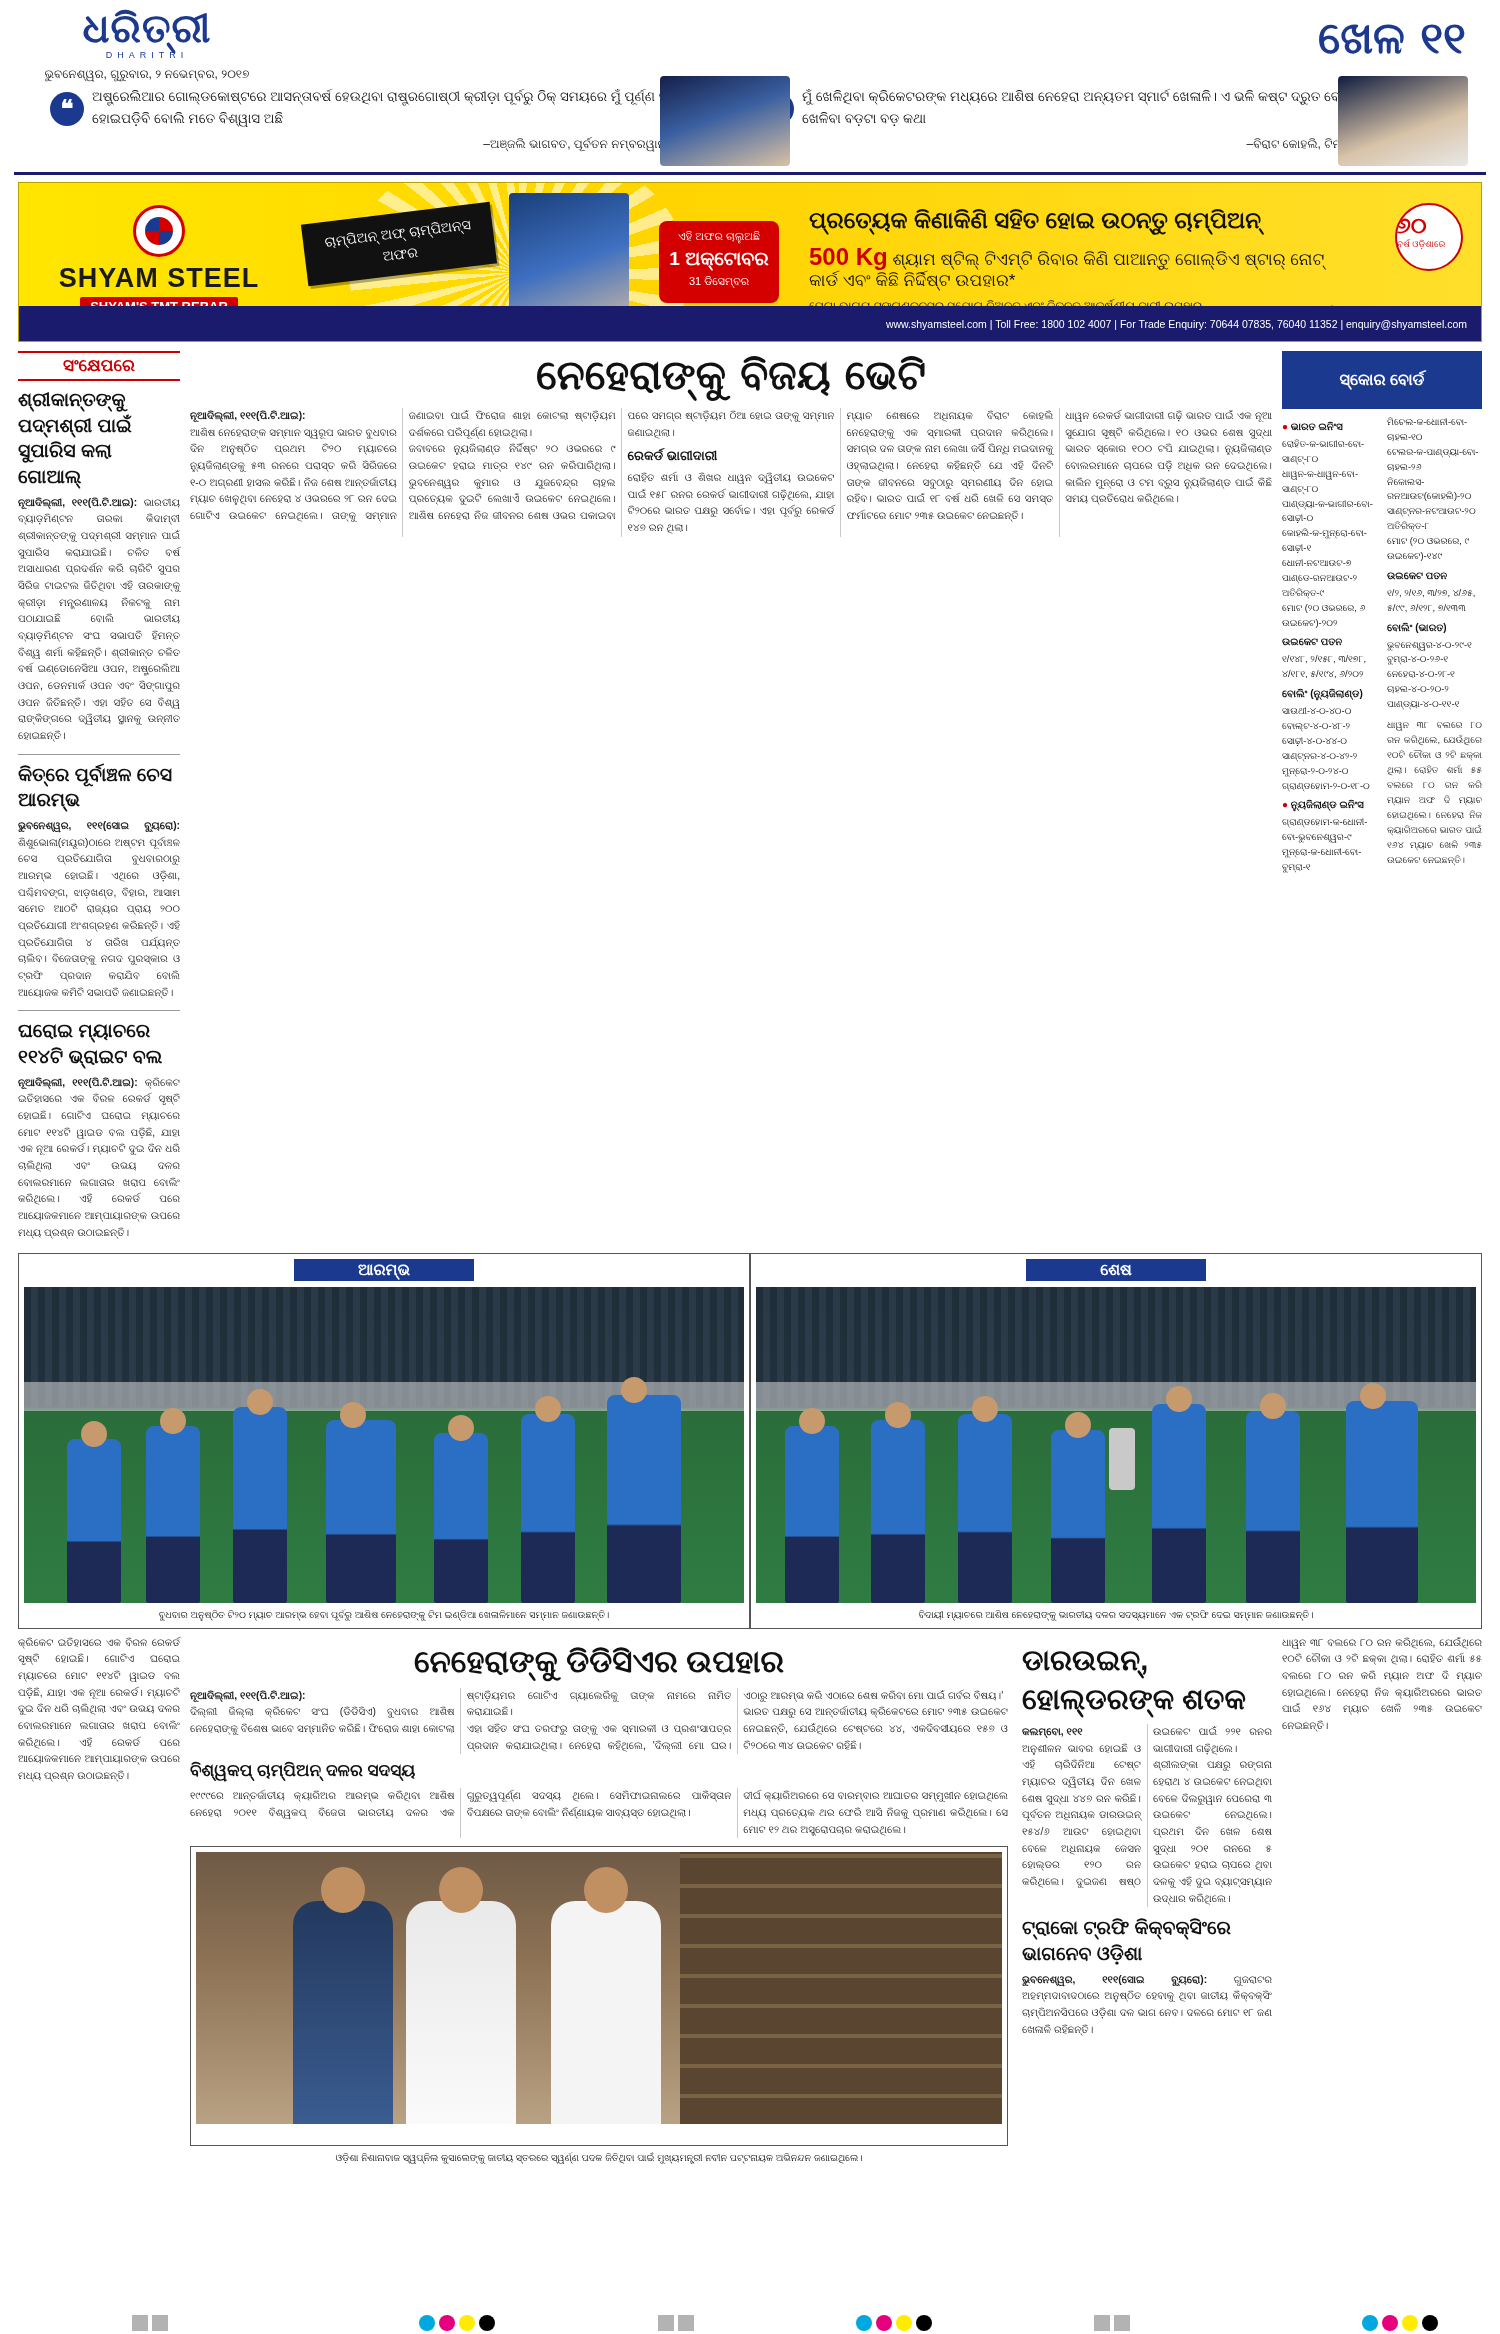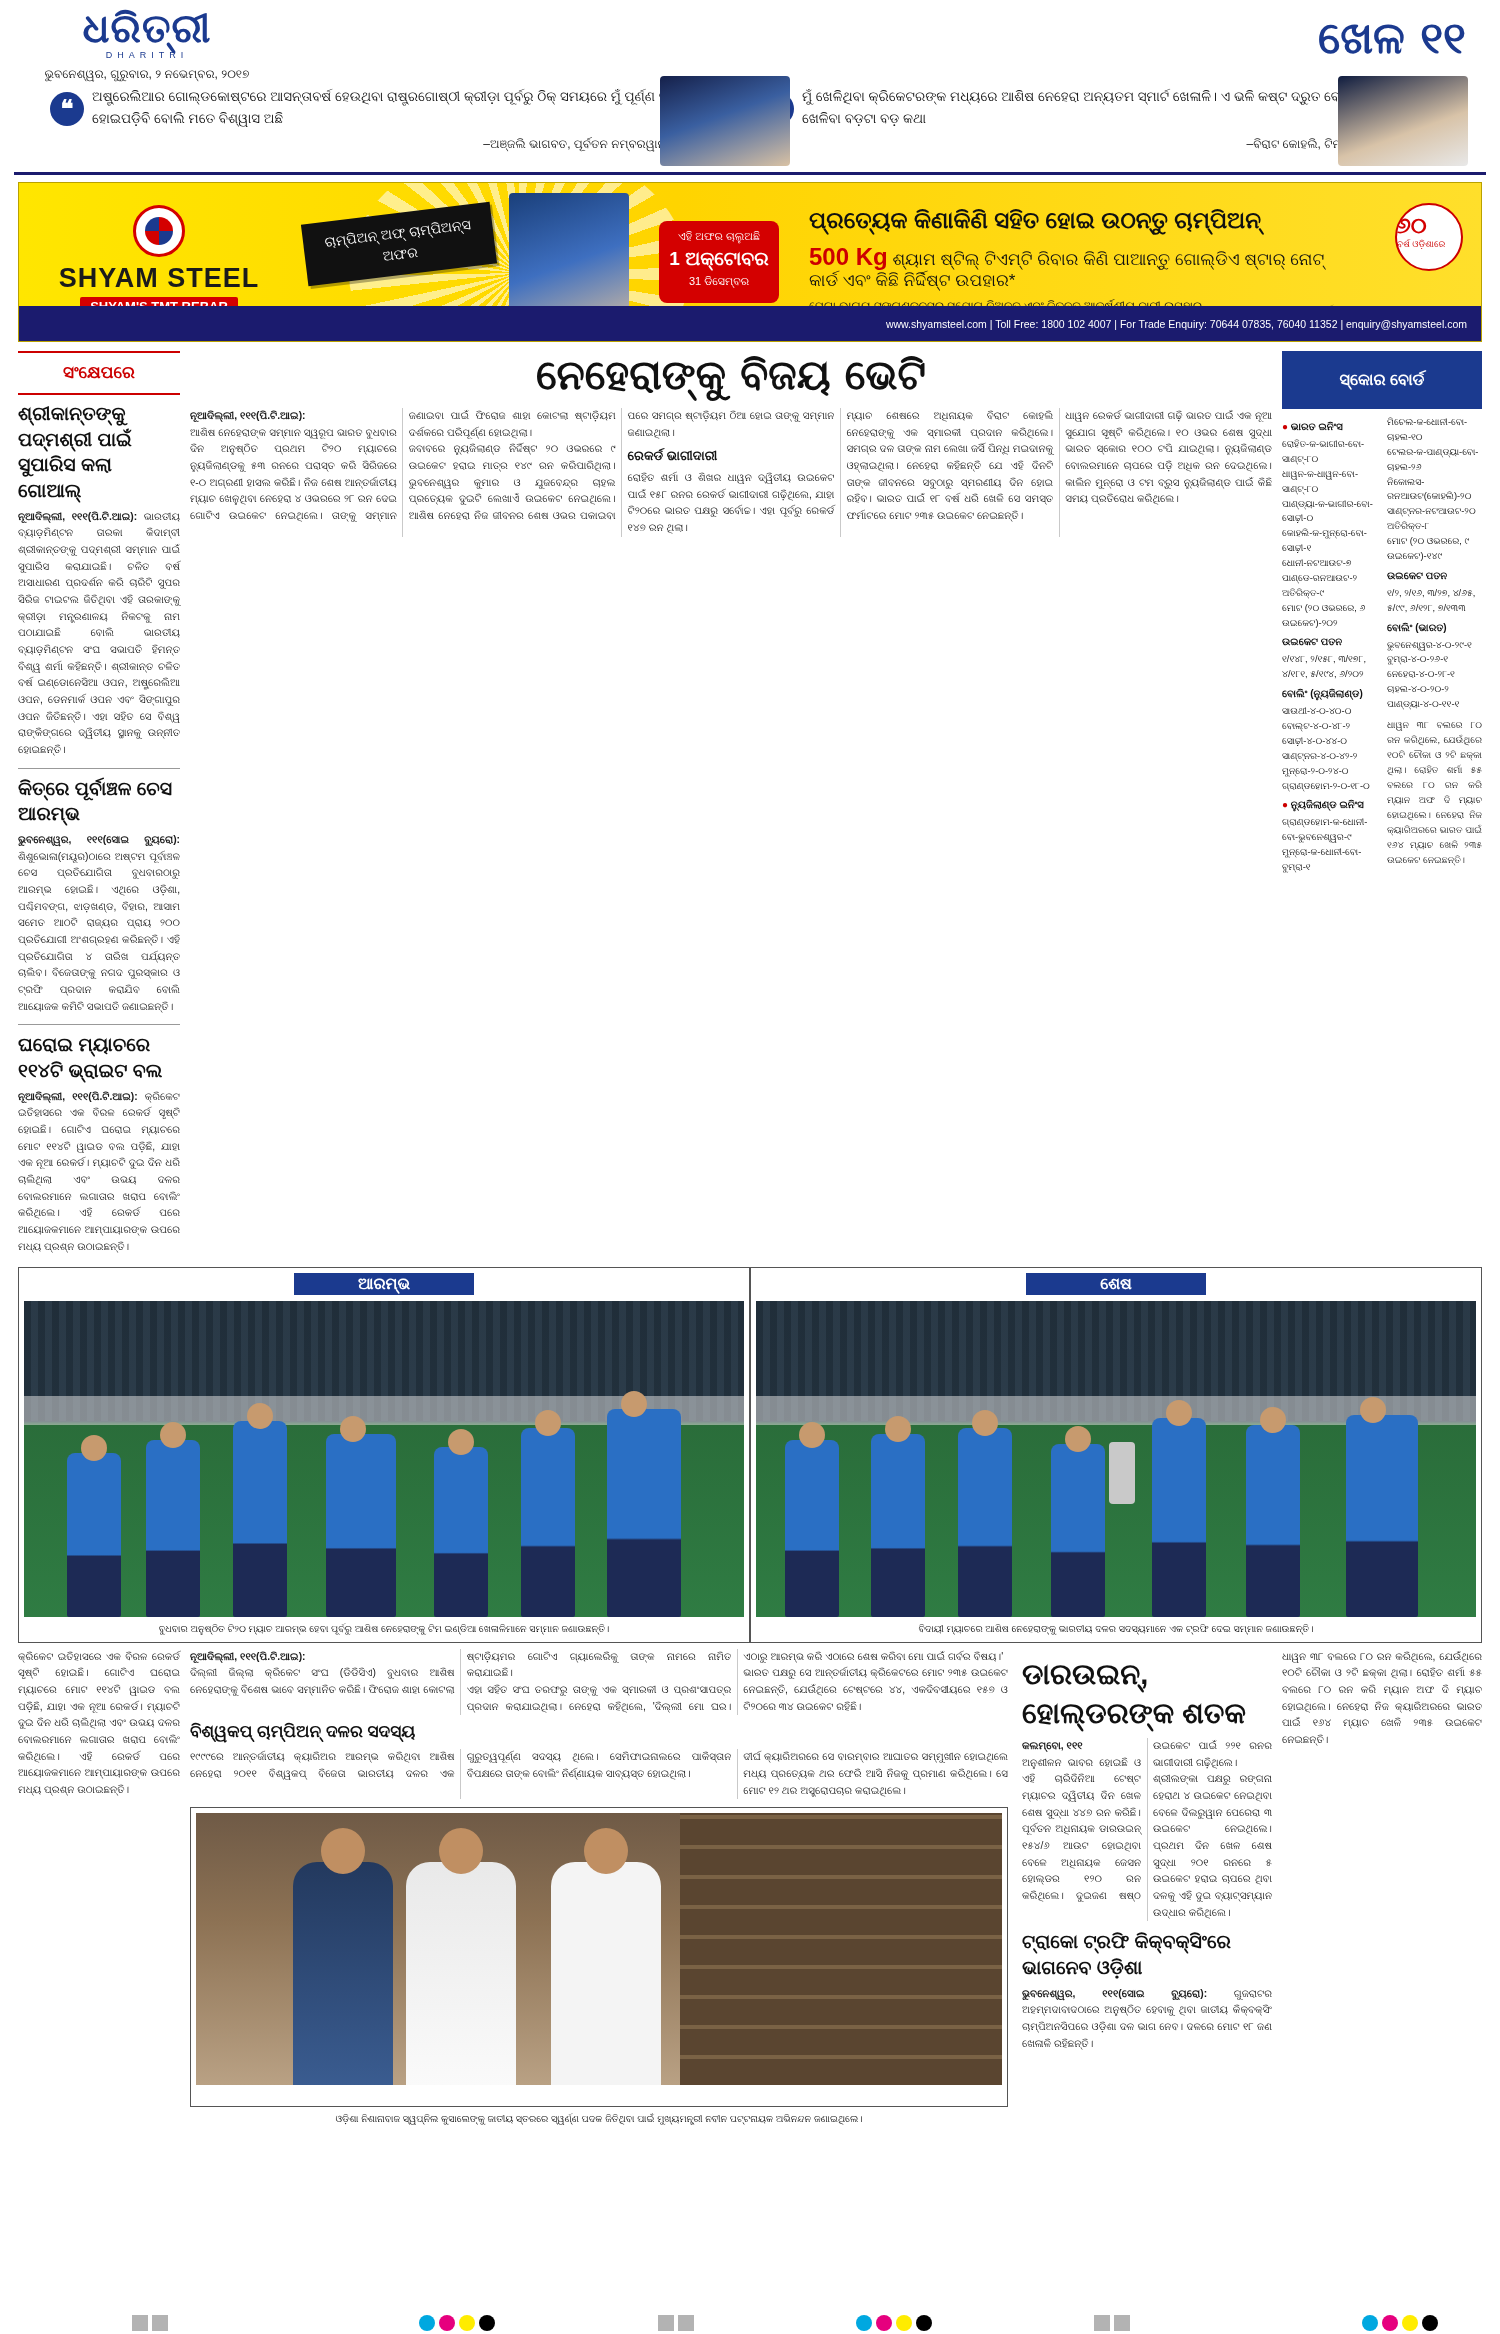--- a/index.html
+++ b/index.html
@@ -111,21 +111,21 @@
   .ad-small-note{ position:absolute; right:96px; bottom:26px; font-size:8px; color:#6a5a00;}
 
   
   .content { display:flex; margin-top:9px; gap:10px; padding:0 4px; }
   .col-left { width:162px; }
   .col-mid { flex:1; }
   .col-right { width:200px; }
 
   .box-title {
     background:#fff; border-top:2px solid #c00; border-bottom:2px solid #c00;
-    color:#c00; font-size:17px; font-weight:bold; text-align:center; padding:10px 0; margin-bottom:6px;
+    color:#c00; font-size:17px; font-weight:bold; text-align:center; padding:3px 0; margin-bottom:6px;
   }
   .sub-head {
     font-size:19px; font-weight:bold; line-height:1.35; color:#111; margin:6px 0 5px 0;
   }
   .body-text {
     font-size:10.3px; line-height:1.62; text-align:justify; color:#1b1b1b;
     hyphens:auto; word-break:break-word;
   }
   .divider { border-top:1px solid #999; margin:9px 0 7px 0; }
 
@@ -380,20 +380,21 @@
   </div>
 
   <div class="content" style="margin-top:4px">
     <div class="col-left">
       <div class="body-text">କ୍ରିକେଟ ଇତିହାସରେ ଏକ ବିରଳ ରେକର୍ଡ ସୃଷ୍ଟି ହୋଇଛି। ଗୋଟିଏ ଘରୋଇ ମ୍ୟାଚରେ ମୋଟ ୧୧୪ଟି ୱାଇଡ ବଲ ପଡ଼ିଛି, ଯାହା ଏକ ନୂଆ ରେକର୍ଡ। ମ୍ୟାଚଟି ଦୁଇ ଦିନ ଧରି ଚାଲିଥିଲା ଏବଂ ଉଭୟ ଦଳର ବୋଲରମାନେ ଲଗାତାର ଖରାପ ବୋଲିଂ କରିଥିଲେ। ଏହି ରେକର୍ଡ ପରେ ଆୟୋଜକମାନେ ଆମ୍ପାୟାରଙ୍କ ଉପରେ ମଧ୍ୟ ପ୍ରଶ୍ନ ଉଠାଇଛନ୍ତି।</div>
     </div>
 
     <div class="col-mid" style="display:flex;gap:14px">
 
       <div style="flex:1">
+        <div class="sub-head" style="font-size:31px;text-align:center">ନେହେରାଙ୍କୁ ଡିଡିସିଏର ଉପହାର</div>
         <div class="cols-3">
           <div class="body-text">
             <b>ନୂଆଦିଲ୍ଲୀ, ୧୧୧(ପି.ଟି.ଆଇ):</b>
           </div>
           <div class="body-text">ଦିଲ୍ଲୀ ଜିଲ୍ଲା କ୍ରିକେଟ ସଂଘ (ଡିଡିସିଏ) ବୁଧବାର ଆଶିଷ ନେହେରାଙ୍କୁ ବିଶେଷ ଭାବେ ସମ୍ମାନିତ କରିଛି। ଫିରୋଜ ଶାହା କୋଟଲା ଷ୍ଟାଡ଼ିୟମର ଗୋଟିଏ ଗ୍ୟାଲେରିକୁ ତାଙ୍କ ନାମରେ ନାମିତ କରାଯାଇଛି।</div>
           <div class="body-text">ଏହା ସହିତ ସଂଘ ତରଫରୁ ତାଙ୍କୁ ଏକ ସ୍ମାରକୀ ଓ ପ୍ରଶଂସାପତ୍ର ପ୍ରଦାନ କରାଯାଇଥିଲା। ନେହେରା କହିଥିଲେ, 'ଦିଲ୍ଲୀ ମୋ ଘର। ଏଠାରୁ ଆରମ୍ଭ କରି ଏଠାରେ ଶେଷ କରିବା ମୋ ପାଇଁ ଗର୍ବର ବିଷୟ।'</div>
           <div class="body-text">ଭାରତ ପକ୍ଷରୁ ସେ ଆନ୍ତର୍ଜାତୀୟ କ୍ରିକେଟରେ ମୋଟ ୨୩୫ ଉଇକେଟ ନେଇଛନ୍ତି, ଯେଉଁଥିରେ ଟେଷ୍ଟରେ ୪୪, ଏକଦିବସୀୟରେ ୧୫୭ ଓ ଟି୨୦ରେ ୩୪ ଉଇକେଟ ରହିଛି।</div>
         </div>
         <div class="sub-head" style="font-size:17px">ବିଶ୍ୱକପ୍ ଚାମ୍ପିଅନ୍ ଦଳର ସଦସ୍ୟ</div>
         <div class="cols-3">

